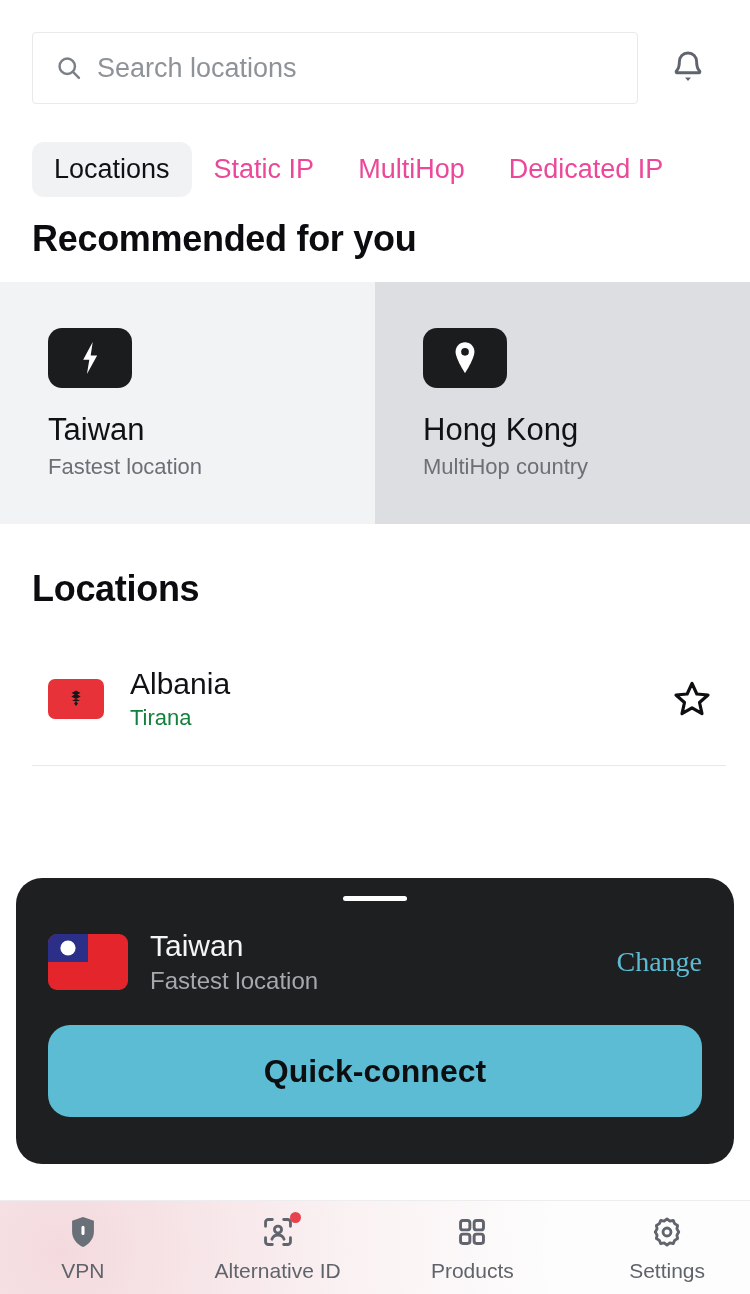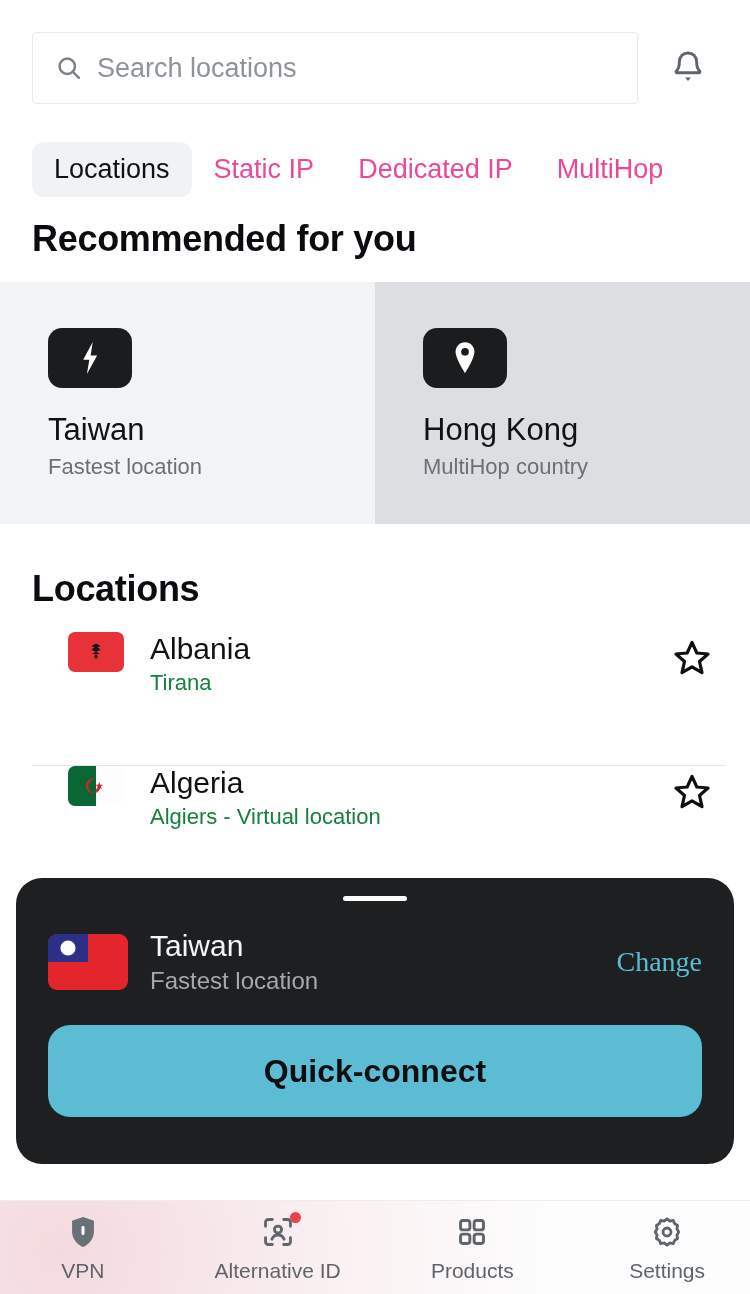--- a/index.html
+++ b/index.html
@@ -120,22 +120,22 @@
 
   
   .loc-list {
     position: absolute;
     top: 632px; left: 0;
     width: 750px;
   }
   .loc-row {
     position: relative;
     height: 134px;
-    display: flex; align-items: flex-start;
-    padding: 0 32px 0 68px;
+    display: flex; align-items: center;
+    padding: 0 32px 0 48px;
     cursor: pointer;
   }
   .flag {
     width: 56px; height: 40px;
     border-radius: 7px;
     overflow: hidden;
     flex: 0 0 auto;
     position: relative;
     margin-right: 26px;
   }
@@ -265,22 +265,22 @@
       <svg width="38" height="40" viewBox="0 0 24 26" fill="none" stroke="#5f646d" stroke-width="1.9" stroke-linecap="round" stroke-linejoin="round">
         <path d="M12 3.2c-3.3 0-5.6 2.5-5.6 5.7 0 4.1-1.3 5.4-2 6.2-.3.4 0 1 .5 1h14.2c.5 0 .8-.6.5-1-.7-.8-2-2.1-2-6.2 0-3.2-2.3-5.7-5.6-5.7z"></path>
         <path d="M10.1 19.2h3.8l-1.9 2.2z" fill="#5f646d" stroke="none"></path>
       </svg>
     </button>
   </div>
 
   <div class="tabs">
     <button class="tab active">Locations</button>
     <button class="tab">Static IP</button>
+    <button class="tab">MultiHop</button>
     <button class="tab">Dedicated IP</button>
-    <button class="tab">MultiHop</button>
   </div>
 
   <div class="section-title" id="rec-title">Recommended for you</div>
 
   <div class="rec-strip">
     <div class="rec-card first">
       <div class="rec-icon-box">
         <svg width="26" height="34" viewBox="0 0 14 20">
           <path d="M8.6 0.6 3.0 11.0h3.6l-1.4 8.4 6.0-10.9H7.4z" fill="#ffffff"></path>
         </svg>
@@ -316,39 +316,20 @@
         <div class="loc-sub">Tirana</div>
       </div>
       <button class="star-btn">
         <svg width="40" height="40" viewBox="0 0 24 24" fill="none" stroke="#0e0f12" stroke-width="1.9" stroke-linejoin="round">
           <polygon points="12,2.6 14.9,9.0 21.6,9.6 16.5,14.1 18.0,20.8 12,17.3 6.0,20.8 7.5,14.1 2.4,9.6 9.1,9.0"></polygon>
         </svg>
       </button>
       <div class="divider"></div>
     </div>
 
-    <div class="loc-row">
-      <div class="flag">
-        <svg width="56" height="40" viewBox="0 0 56 40">
-          <rect width="28" height="40" fill="#0b6635"></rect>
-          <rect x="28" width="28" height="40" fill="#fdfdfd"></rect>
-          <path d="M32.6 20a7.4 7.4 0 1 1-5.2-7.1 6.1 6.1 0 1 0 0 14.2 7.4 7.4 0 0 1 5.2-7.1z" fill="#d1232a"></path>
-          <path d="M31.3 16.1l1.0 2.6 2.8.1-2.2 1.7.8 2.7-2.4-1.5-2.4 1.5.8-2.7-2.2-1.7 2.8-.1z" fill="#d1232a"></path>
-        </svg>
-      </div>
-      <div class="loc-text">
-        <div class="loc-name">Algeria</div>
-        <div class="loc-sub">Algiers - Virtual location</div>
-      </div>
-      <button class="star-btn">
-        <svg width="40" height="40" viewBox="0 0 24 24" fill="none" stroke="#0e0f12" stroke-width="1.9" stroke-linejoin="round">
-          <polygon points="12,2.6 14.9,9.0 21.6,9.6 16.5,14.1 18.0,20.8 12,17.3 6.0,20.8 7.5,14.1 2.4,9.6 9.1,9.0"></polygon>
-        </svg>
-      </button>
-    </div>
 
   </div>
 
   <div class="sheet">
     <div class="sheet-handle"></div>
     <div class="sheet-loc">
       <div class="sheet-flag">
         <svg width="80" height="56" viewBox="0 0 80 56">
           <rect width="80" height="56" fill="#e5252c"></rect>
           <rect width="40" height="28" fill="#2b2f87"></rect>

